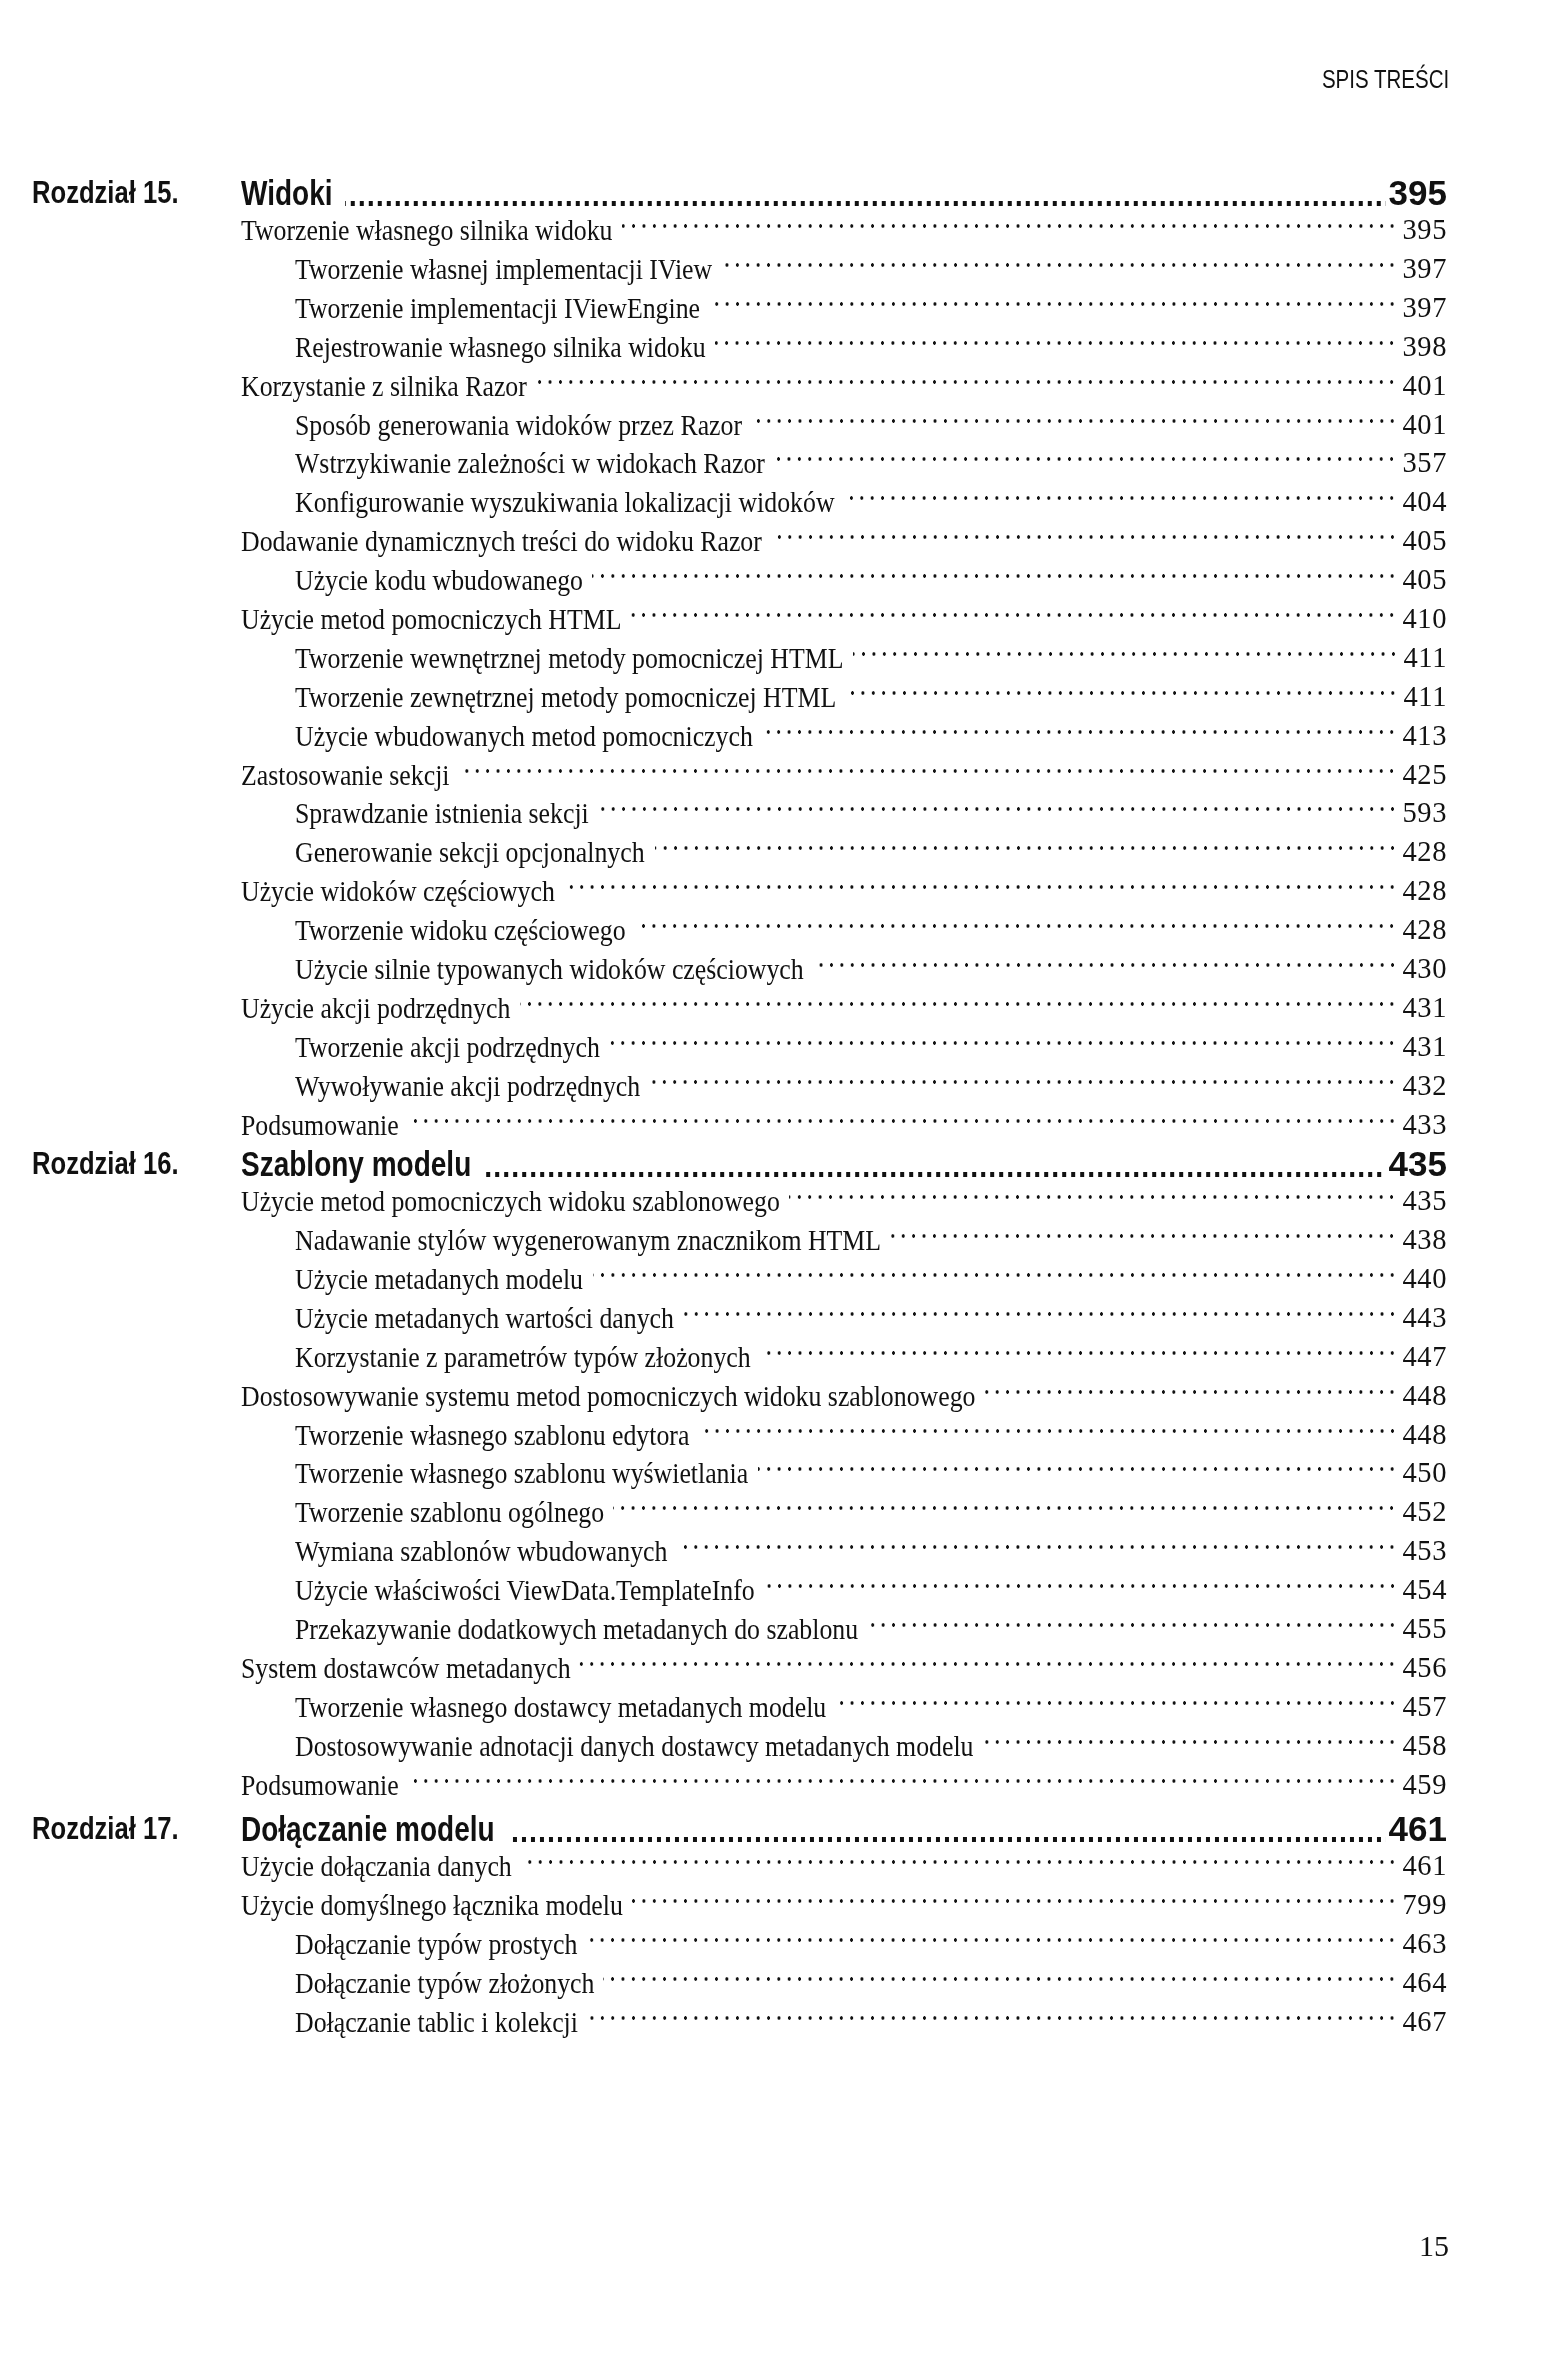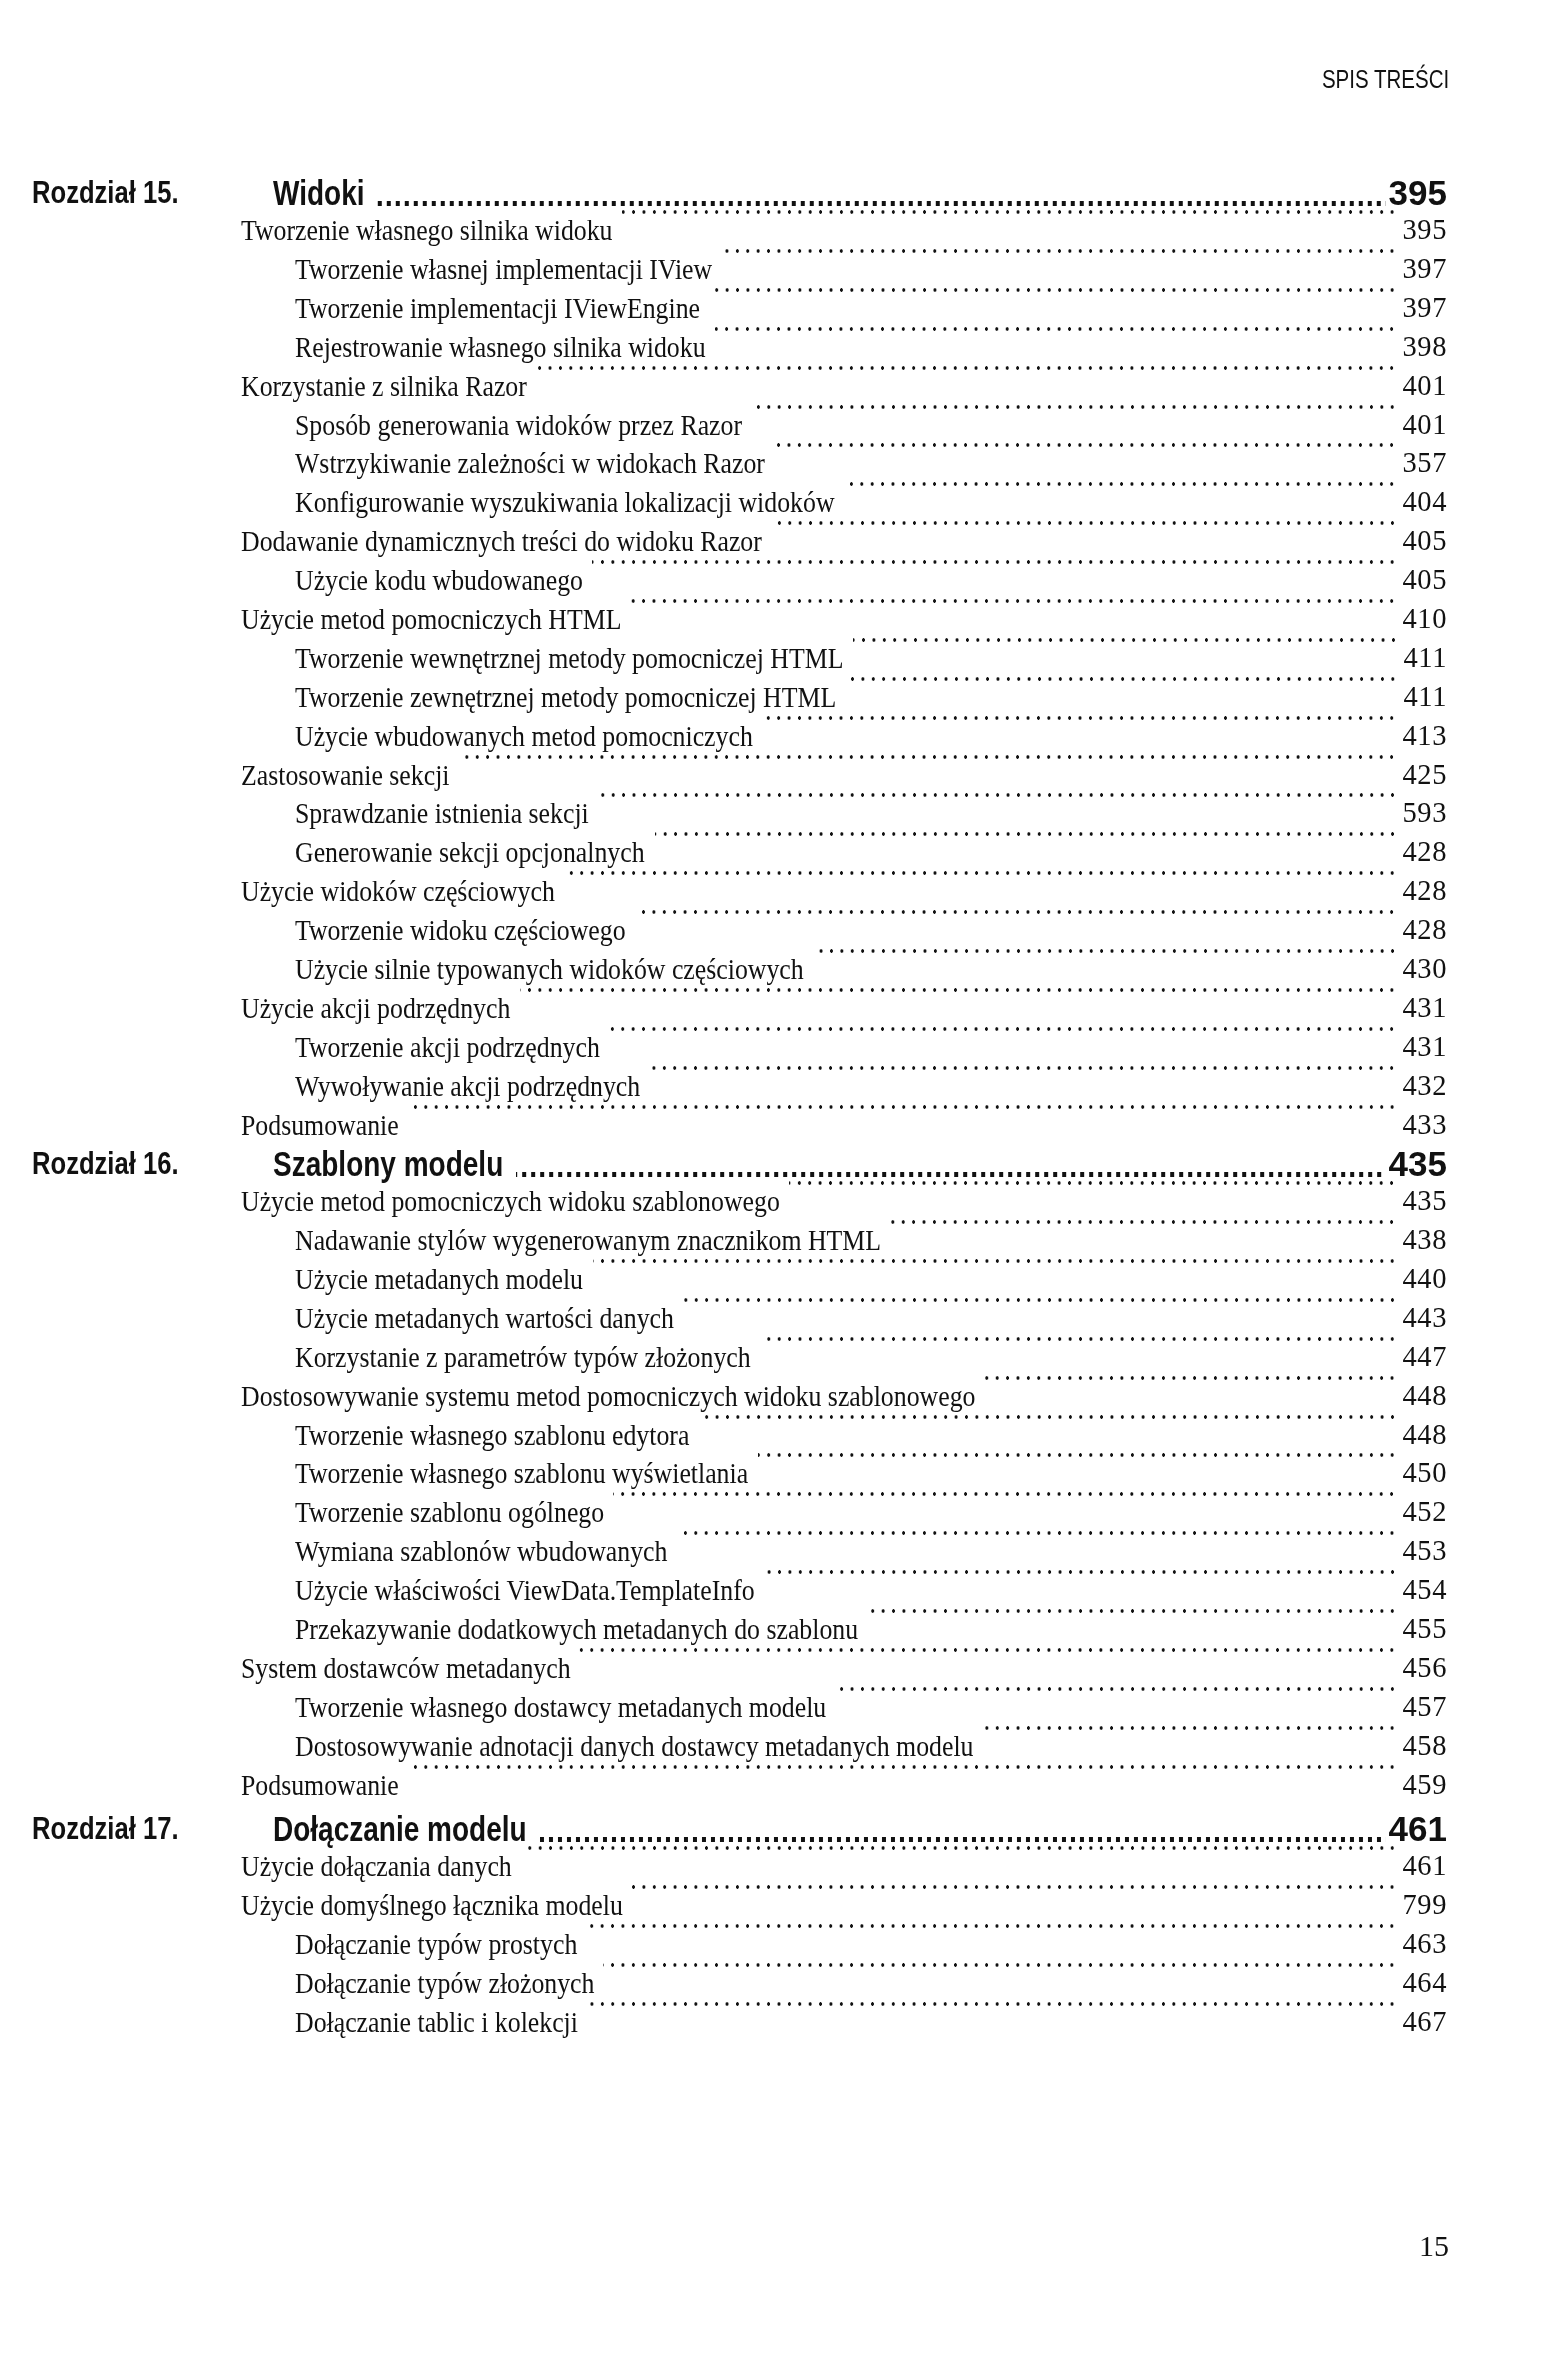--- a/index.html
+++ b/index.html
@@ -5,21 +5,21 @@
   html, body { margin:0; padding:0; background:#ffffff; }
   body { width:1566px; height:2366px; position:relative; overflow:hidden; color:#111; }
   .running-head {
     position:absolute; top:65px; right:117px;
     font-family:"Liberation Sans", sans-serif; font-size:25px; letter-spacing:0px;
     transform:scaleX(0.82); transform-origin:right center; color:#111;
   }
   .toc { position:absolute; left:0; top:0; width:1566px; }
   .row {
     position:absolute; left:241px; width:1206px; height:39px;
-    display:flex; align-items:flex-start; white-space:nowrap;
+    display:flex; align-items:center; white-space:nowrap;
   }
   .row.l2 { left:295px; width:1152px; }
   .row .title {
     font-family:"Liberation Serif", serif; font-size:30px; line-height:39px;
     transform:scaleX(0.86); transform-origin:left bottom; display:inline-block;
     padding-right:0; flex:none;
   }
   .row .leader {
     flex:1; margin:0 5.2px 7.8px 9px; height:3.9px;
     background-image: radial-gradient(circle, #111 1.6px, transparent 1.8px);
@@ -30,21 +30,21 @@
     letter-spacing:0.6px;
   }
   .chapter { position:absolute; left:0; width:1447px; height:45px; }
   .chapter .label {
     position:absolute; left:32px; bottom:0;
     font-family:"Liberation Sans", sans-serif; font-weight:bold; font-size:32px; line-height:45px;
     transform:scaleX(0.8); transform-origin:left bottom;
   }
   .chapter .row-c {
     position:absolute; left:241px; right:0; bottom:0; height:45px;
-    display:flex; align-items:flex-end; white-space:nowrap;margin-left:32px;
+    display:flex; align-items:flex-end; white-space:nowrap;
   }
   .chapter .ctitle {
     font-family:"Liberation Sans", sans-serif; font-weight:bold; font-size:35px; line-height:45px;
     transform:scaleX(0.8); transform-origin:left bottom; display:inline-block; flex:none;
   }
   .chapter .cleader {
     flex:1; margin:0 2.6px 9px 0; height:5.2px;
     background-image: linear-gradient(90deg, #111 4.5px, transparent 4.5px);
     background-size:9px 5.2px; background-repeat:repeat-x; background-position:right center;
   }

